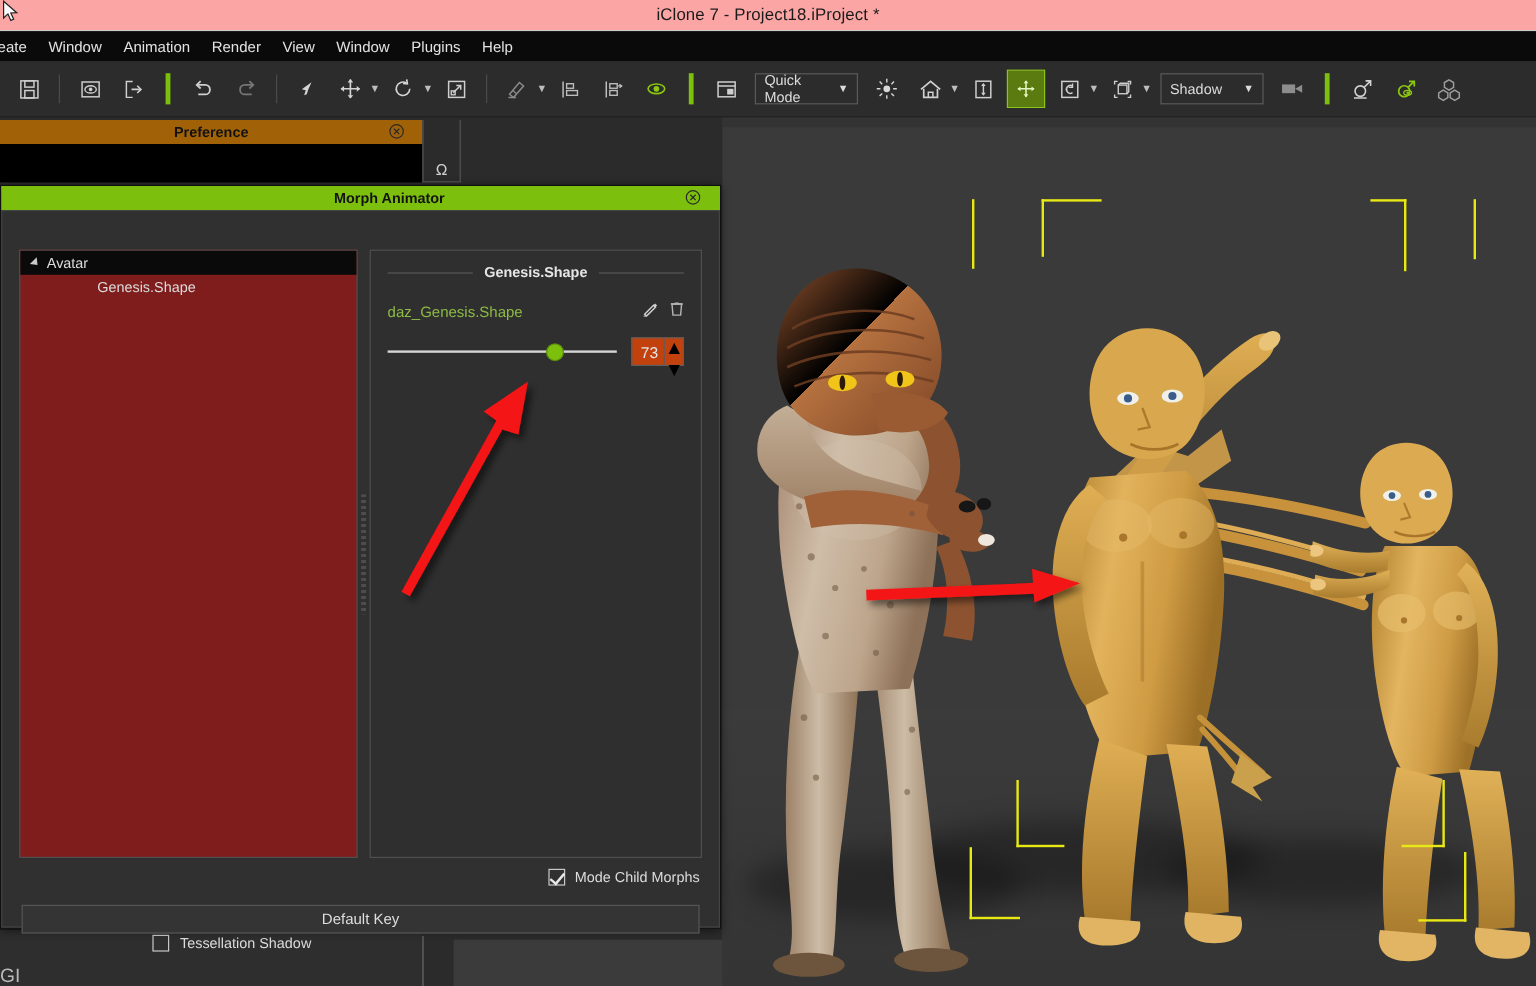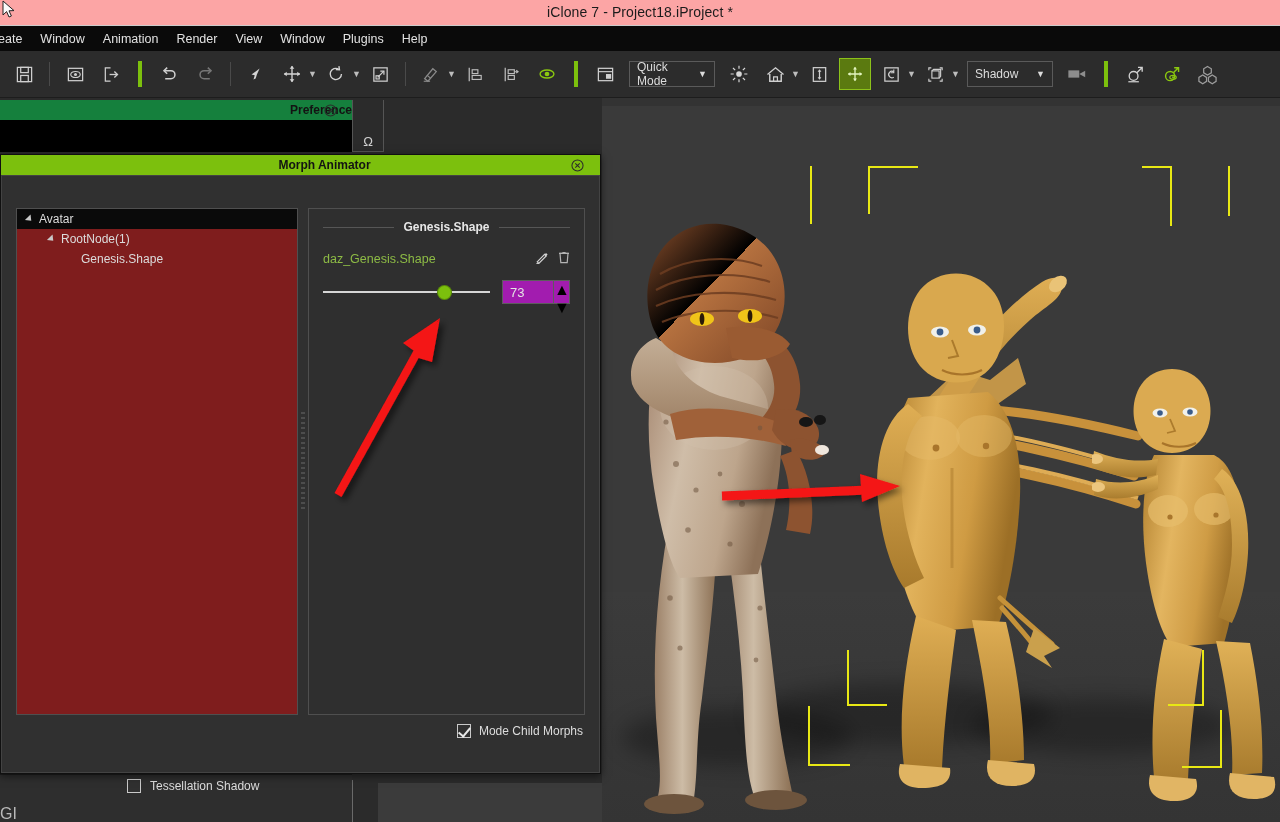--- a/index.html
+++ b/index.html
@@ -66,22 +66,22 @@
   }
   .tb-combo .cb-caret { font-size: 9px; margin-left: 8px; }
   .tb-ico svg { display:block; }
 
   
   .pref-panel {
     position: absolute; left: 0; top: 100px; width: 352px; height: 52px;
     z-index: 4;
   }
   .pref-title {
-    position: relative; height: 20px; background: #15803d;
-    display: flex; align-items: center; justify-content: flex-end;
+    position: relative; height: 20px; background: #a16207;
+    display: flex; align-items: center; justify-content: center;
   }
   .pref-title .t {
     font-size: 12px; font-weight: bold; color: #131313;
   }
   .pref-title .x {
     position: absolute; right: 15px; top: 3px;
   }
   .pref-body { height: 32px; background: #000; }
 
   
@@ -169,21 +169,21 @@
   }
   .slider-track .rail {
     position: absolute; left: 0; right: 0; top: 6px; height: 2px; background: #d6d6d6;
   }
   .slider-track .knob {
     position: absolute; top: 1px; width: 13px; height: 13px; border-radius: 50%;
     background: #7cc00d; box-shadow: 0 0 0 1px #5c8f09;
   }
   .spin {
     display: flex; align-items: stretch;
-    width: 68px; height: 24px; border: 1px solid #5d5d5d; background: #a21caf;
+    width: 44px; height: 24px; border: 1px solid #5d5d5d; background: #c2410c;
   }
   .spin-val {
     flex: 1; font-size: 13px; color: #e4e4e4;
     display: flex; align-items: center; padding-left: 7px;
   }
   .spin-btns {
     width: 16px; border-left: 1px solid #5d5d5d;
     display: flex; flex-direction: column;
   }
 
@@ -814,24 +814,20 @@
 
     <div class="morph-body">
 
       <div class="morph-columns">
 
         <div class="tree-col">
           <div class="tree-row selected tree-indent-1">
             <span class="tri"></span>
             <span>Avatar</span>
           </div>
-          <div class="tree-row tree-indent-2">
-            <span class="tri"></span>
-            <span>RootNode(1)</span>
-          </div>
           <div class="tree-row tree-indent-3">
             <span>Genesis.Shape</span>
           </div>
         </div>
 
         <div class="splitter">
           <span class="grip"></span>
         </div>
 
         <div class="detail-col">
@@ -875,20 +871,21 @@
             </span>
           </div>
         </div>
       </div>
 
       <div class="chk-row">
         <span class="cbox checked"></span>
         <span class="chk-label">Mode Child Morphs</span>
       </div>
 
+      <div class="default-key-btn">Default Key</div>
     </div>
   </div>
 
   <svg class="annot" style="left:320px; top:300px;" width="130" height="210" viewBox="0 0 130 210">
     <defs>
       <filter id="shdw1" x="-40%" y="-40%" width="200%" height="200%">
         <feDropShadow dx="4" dy="4" stdDeviation="3" flood-color="#000" flood-opacity=".55"></feDropShadow>
       </filter>
     </defs>
     <g filter="url(#shdw1)">

